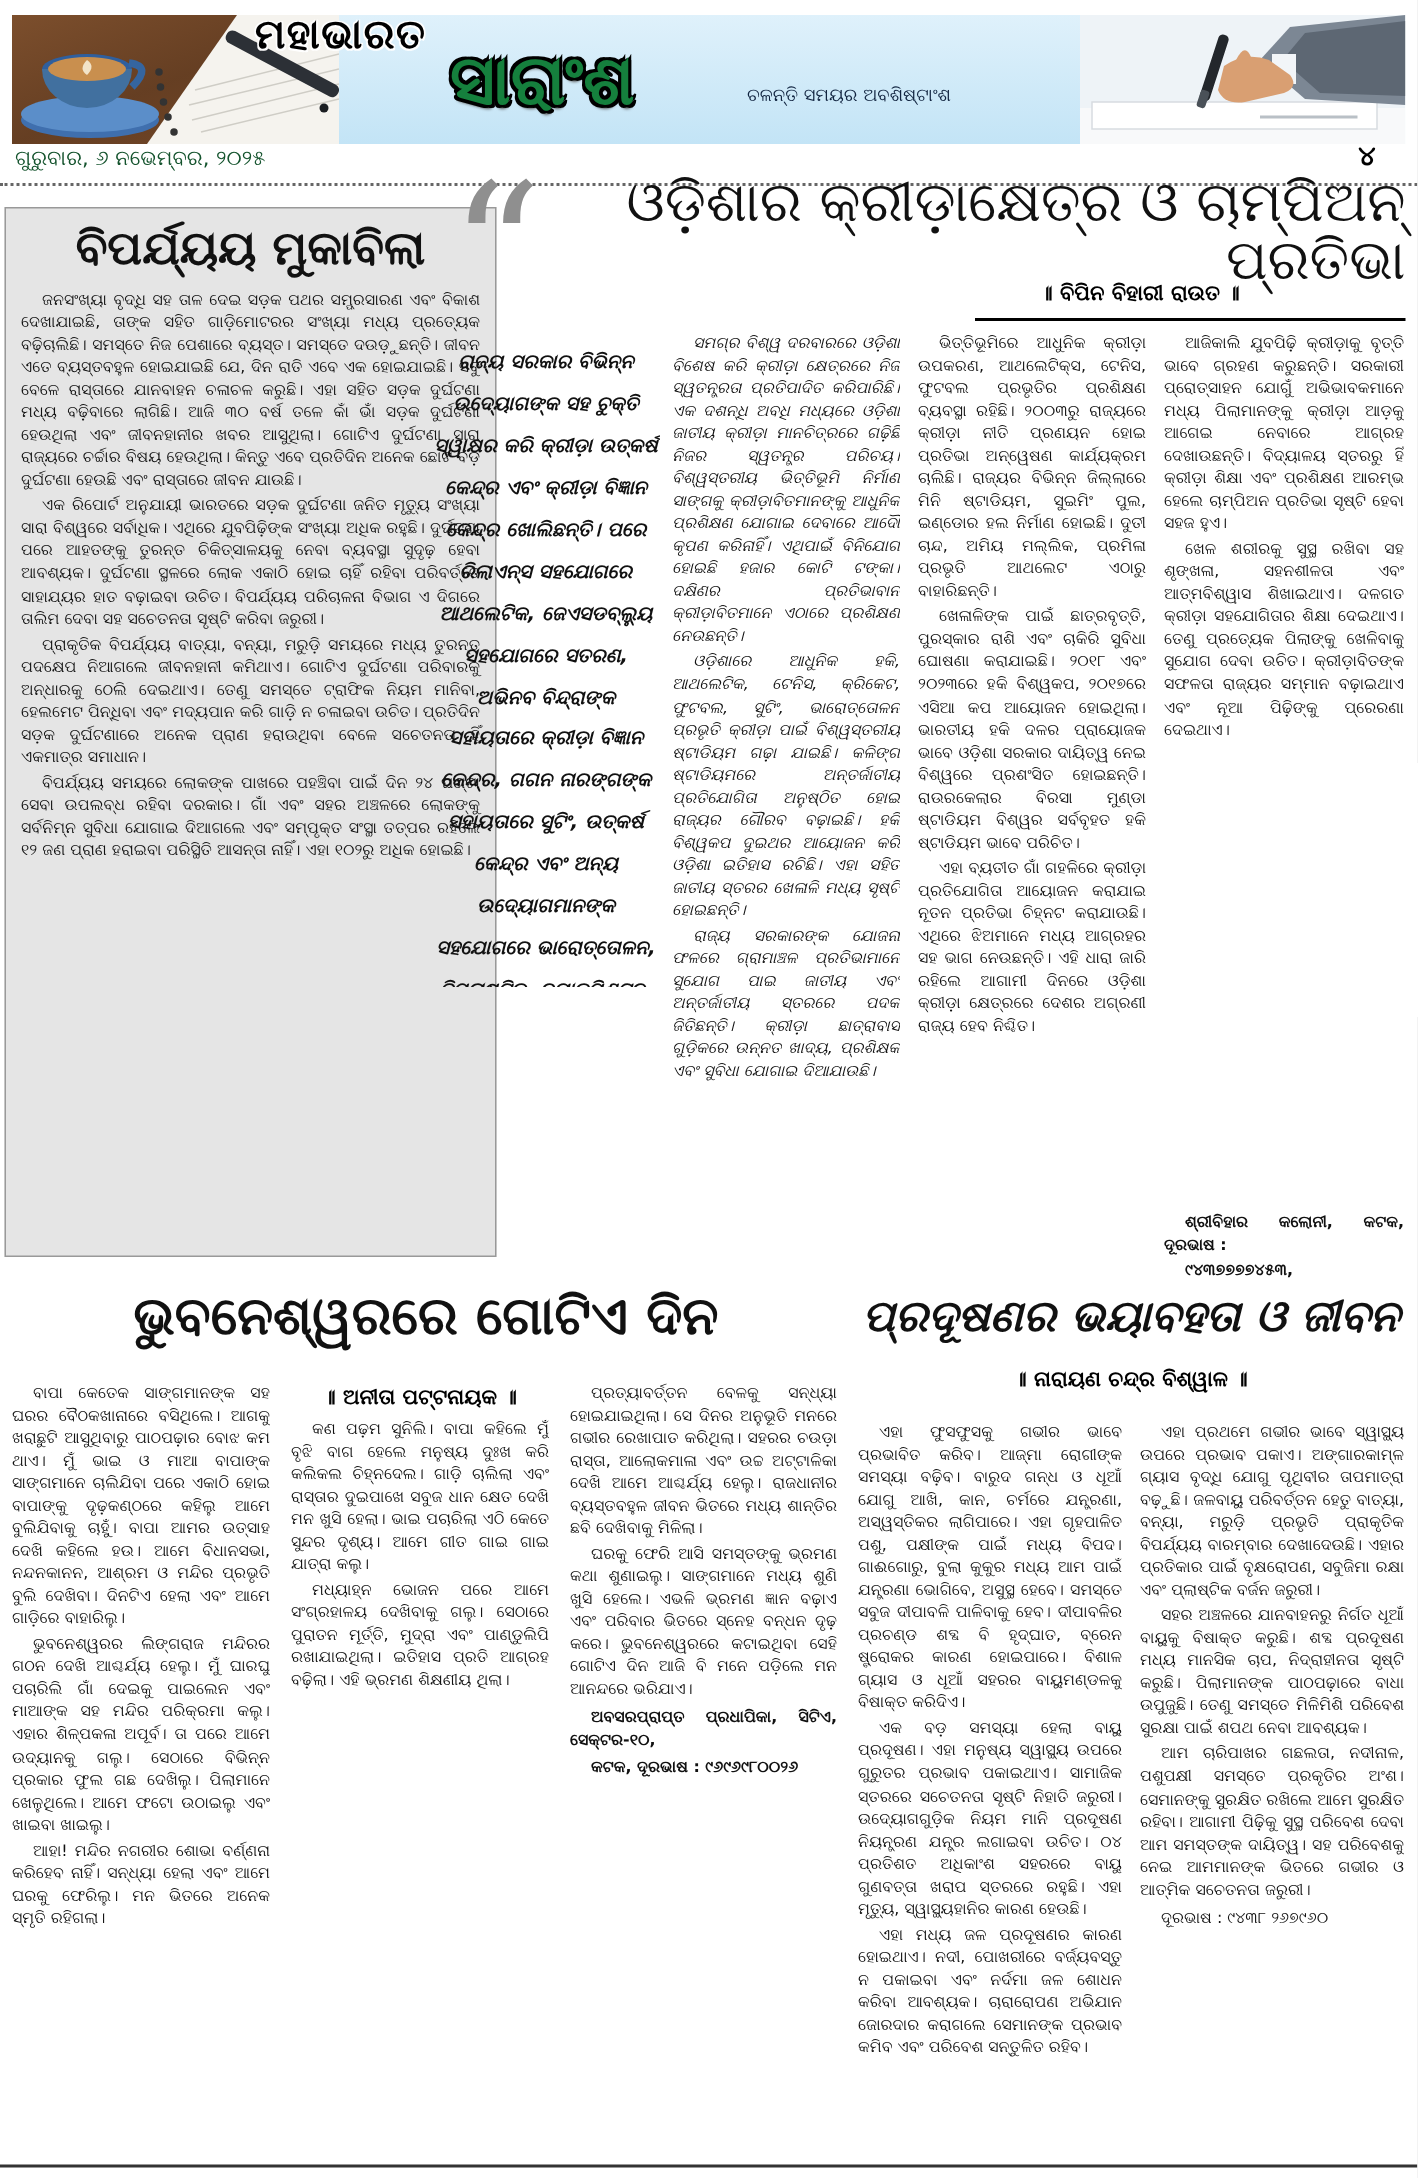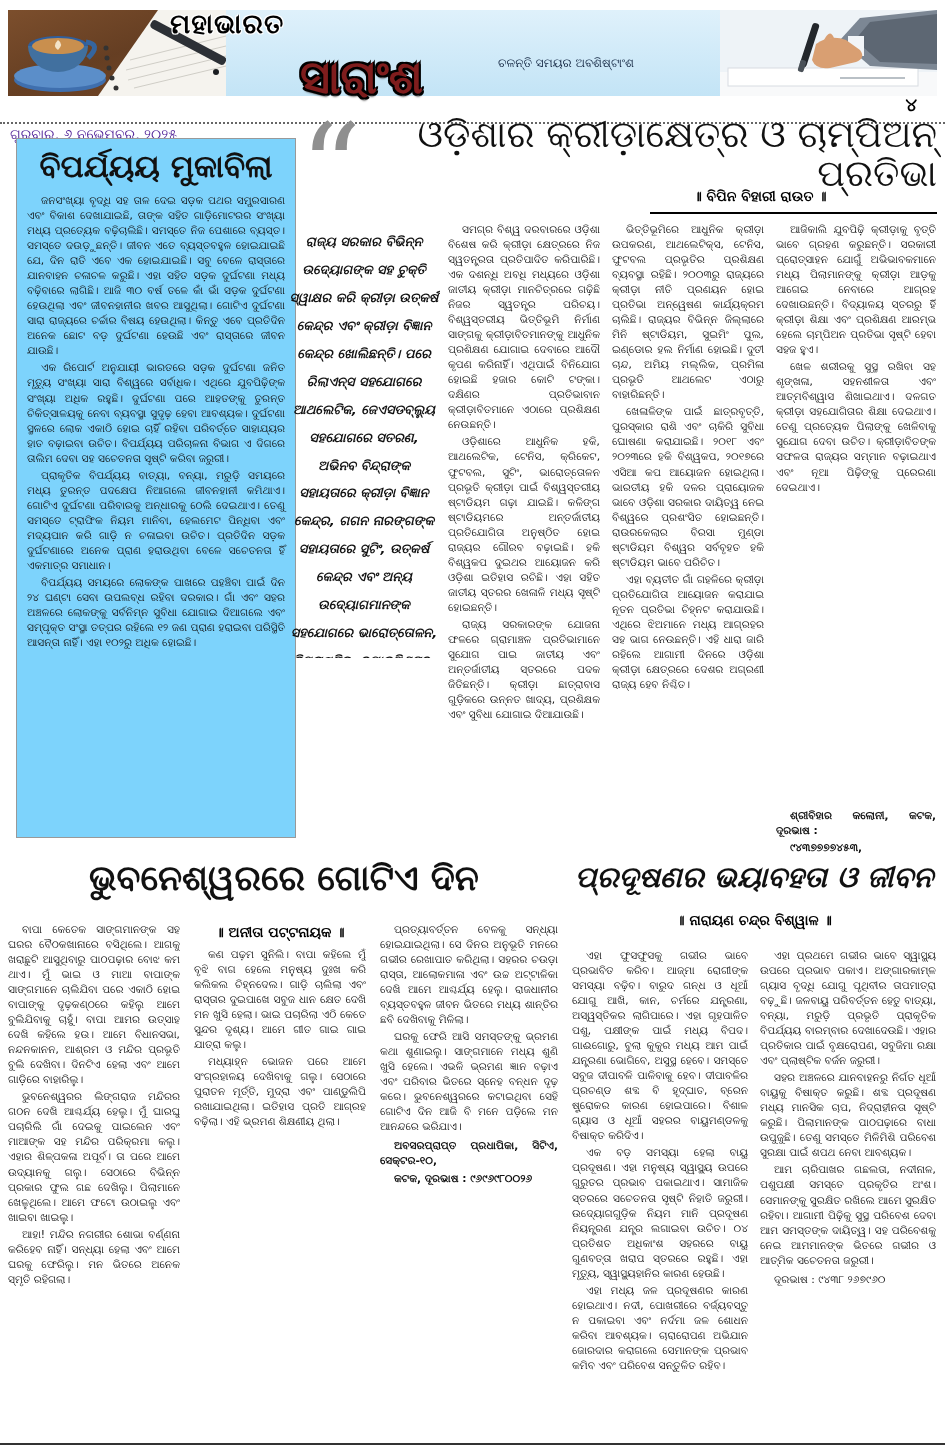--- a/index.html
+++ b/index.html
@@ -7,33 +7,33 @@
         font-family:"DejaVu Sans","Liberation Sans",sans-serif;color:#111;}
   
   .photo{position:absolute;top:10px;height:86px;overflow:hidden;}
   #photo-left{left:8px;width:218px;}
   #photo-right{left:720px;width:217px;}
   #banner{position:absolute;left:226px;top:10px;width:494px;height:86px;
           background:linear-gradient(#dff1fb,#c3e4f6);}
   #masthead-logo{position:absolute;left:170px;top:8px;font-size:27px;font-weight:bold;color:#000;
           letter-spacing:1px;
           text-shadow:-1px -1px 0 #fff,1px -1px 0 #fff,-1px 1px 0 #fff,1px 1px 0 #fff;}
-  #edition-title{position:absolute;left:300px;top:26px;font-size:46px;font-weight:bold;color:#7f1d1d;
-          text-shadow:-2px -2px 0 #000,2px -2px 0 #000,-2px 2px 0 #000,2px 2px 0 #000,0 3px 2px #555;margin-top:24px;}
+  #edition-title{position:absolute;left:300px;top:26px;font-size:46px;font-weight:bold;color:#15803d;
+          text-shadow:-2px -2px 0 #000,2px -2px 0 #000,-2px 2px 0 #000,2px 2px 0 #000,0 3px 2px #555;}
   #edition-subtitle{position:absolute;left:498px;top:56px;font-size:12px;font-weight:normal;color:#10233f;}
-  #date-line{position:absolute;left:10px;top:98px;font-size:14px;color:#4c1d95;margin-top:28px;}
+  #date-line{position:absolute;left:10px;top:98px;font-size:14px;color:#14532d;}
   #page-number{position:absolute;right:28px;top:94px;font-size:18px;font-weight:bold;color:#000;}
   #rule-top{position:absolute;left:0;top:122px;width:945px;border-top:2px dotted #666;}
   
   .para{margin:0 0 2px 0;font-size:10.6px;line-height:1.42;text-align:justify;text-indent:14px;}
   .col{position:absolute;overflow:hidden;}
   .byline{font-size:14px;font-weight:bold;text-align:center;color:#000;}
   
-  #box-article{position:absolute;left:16px;top:138px;width:280px;height:700px;
-               border:1px solid #999;background:#7dd3fc;box-sizing:border-box;padding:6px 10px;overflow:hidden;}
+  #box-article{position:absolute;left:3px;top:138px;width:328px;height:700px;
+               border:1px solid #999;background:#e5e5e5;box-sizing:border-box;padding:6px 10px;overflow:hidden;}
   #box-article h2{margin:4px 0 10px 0;font-size:31px;font-weight:bold;text-align:center;line-height:1.1;}
   
   #quote-glyph{position:absolute;left:300px;top:108px;font-size:120px;color:#8f8f8f;
                font-family:"DejaVu Serif","Liberation Serif",serif;line-height:1;}
   #main-headline{position:absolute;left:396px;top:116px;width:541px;text-align:right;
                  font-size:37px;font-weight:normal;line-height:1.05;}
   #main-byline{position:absolute;left:560px;top:188px;width:400px;}
   #byline-rule{position:absolute;left:650px;top:212px;width:287px;border-top:2px solid #000;}
   #pullquote{position:absolute;left:288px;top:228px;width:152px;height:430px;overflow:hidden;
              font-size:13px;font-style:italic;font-weight:bold;text-align:center;line-height:2.15;}
@@ -124,21 +124,21 @@
       </div>
   </div>
 
   <div id="quote-glyph">“</div>
   <div id="main-headline">ଓଡ଼ିଶାର କ୍ରୀଡ଼ାକ୍ଷେତ୍ର ଓ ଚାମ୍ପିଅନ୍ ପ୍ରତିଭା</div>
   <div id="main-byline" class="byline">॥ ବିପିନ ବିହାରୀ ରାଉତ ॥</div>
   <div id="byline-rule"></div>
 
   <div id="pullquote">ରାଜ୍ୟ ସରକାର ବିଭିନ୍ନ ଉଦ୍ୟୋଗଙ୍କ ସହ ଚୁକ୍ତି ସ୍ୱାକ୍ଷର କରି କ୍ରୀଡ଼ା ଉତ୍କର୍ଷ କେନ୍ଦ୍ର ଏବଂ କ୍ରୀଡ଼ା ବିଜ୍ଞାନ କେନ୍ଦ୍ର ଖୋଲିଛନ୍ତି। ପରେ ରିଲାଏନ୍ସ ସହଯୋଗରେ ଆଥଲେଟିକ, ଜେଏସଡବ୍ଲ୍ୟୁ ସହଯୋଗରେ ସତରଣ, ଅଭିନବ ବିନ୍ଦ୍ରାଙ୍କ ସହାୟତାରେ କ୍ରୀଡ଼ା ବିଜ୍ଞାନ କେନ୍ଦ୍ର, ଗଗନ ନାରଙ୍ଗଙ୍କ ସହାୟତାରେ ସୁଟିଂ, ଉତ୍କର୍ଷ କେନ୍ଦ୍ର ଏବଂ ଅନ୍ୟ ଉଦ୍ୟୋଗମାନଙ୍କ ସହଯୋଗରେ ଭାରୋତ୍ତୋଳନ, ଜିମ୍ନାଷ୍ଟିକ, ବ୍ୟାଡ଼ମିଣ୍ଟନ, ଫୁଟବଲ ପ୍ରଭୃତି ଉତ୍କର୍ଷ କେନ୍ଦ୍ରର ପ୍ରତିଷ୍ଠା ହୋଇଛି।</div>
 
-  <div class="col" style="left:448px;top:222px;width:152px;height:633px;">
+  <div class="col" style="left:448px;top:222px;width:152px;height:633px;font-style:italic;">
       <p class="para">ସମଗ୍ର ବିଶ୍ୱ ଦରବାରରେ ଓଡ଼ିଶା ବିଶେଷ କରି କ୍ରୀଡ଼ା କ୍ଷେତ୍ରରେ ନିଜ ସ୍ୱତନ୍ତ୍ରତା ପ୍ରତିପାଦିତ କରିପାରିଛି। ଏକ ଦଶନ୍ଧି ଅବଧି ମଧ୍ୟରେ ଓଡ଼ିଶା ଜାତୀୟ କ୍ରୀଡ଼ା ମାନଚିତ୍ରରେ ଗଢ଼ିଛି ନିଜର ସ୍ୱତନ୍ତ୍ର ପରିଚୟ। ବିଶ୍ୱସ୍ତରୀୟ ଭିତ୍ତିଭୂମି ନିର୍ମାଣ ସାଙ୍ଗକୁ କ୍ରୀଡ଼ାବିତମାନଙ୍କୁ ଆଧୁନିକ ପ୍ରଶିକ୍ଷଣ ଯୋଗାଇ ଦେବାରେ ଆଦୌ କୃପଣ କରିନାହିଁ। ଏଥିପାଇଁ ବିନିଯୋଗ ହୋଇଛି ହଜାର କୋଟି ଟଙ୍କା। ଦକ୍ଷିଣର ପ୍ରତିଭାବାନ କ୍ରୀଡ଼ାବିତମାନେ ଏଠାରେ ପ୍ରଶିକ୍ଷଣ ନେଉଛନ୍ତି।</p>
       <p class="para">ଓଡ଼ିଶାରେ ଆଧୁନିକ ହକି, ଆଥଲେଟିକ, ଟେନିସ, କ୍ରିକେଟ, ଫୁଟବଲ, ସୁଟିଂ, ଭାରୋତ୍ତୋଳନ ପ୍ରଭୃତି କ୍ରୀଡ଼ା ପାଇଁ ବିଶ୍ୱସ୍ତରୀୟ ଷ୍ଟାଡିୟମ ଗଢ଼ା ଯାଇଛି। କଳିଙ୍ଗ ଷ୍ଟାଡିୟମରେ ଅନ୍ତର୍ଜାତୀୟ ପ୍ରତିଯୋଗିତା ଅନୁଷ୍ଠିତ ହୋଇ ରାଜ୍ୟର ଗୌରବ ବଢ଼ାଇଛି। ହକି ବିଶ୍ୱକପ ଦୁଇଥର ଆୟୋଜନ କରି ଓଡ଼ିଶା ଇତିହାସ ରଚିଛି। ଏହା ସହିତ ଜାତୀୟ ସ୍ତରର ଖେଳାଳି ମଧ୍ୟ ସୃଷ୍ଟି ହୋଇଛନ୍ତି।</p>
       <p class="para">ରାଜ୍ୟ ସରକାରଙ୍କ ଯୋଜନା ଫଳରେ ଗ୍ରାମାଞ୍ଚଳ ପ୍ରତିଭାମାନେ ସୁଯୋଗ ପାଇ ଜାତୀୟ ଏବଂ ଅନ୍ତର୍ଜାତୀୟ ସ୍ତରରେ ପଦକ ଜିତିଛନ୍ତି। କ୍ରୀଡ଼ା ଛାତ୍ରାବାସ ଗୁଡ଼ିକରେ ଉନ୍ନତ ଖାଦ୍ୟ, ପ୍ରଶିକ୍ଷକ ଏବଂ ସୁବିଧା ଯୋଗାଇ ଦିଆଯାଉଛି।</p>
     </div>
   <div class="col" style="left:612px;top:222px;width:152px;height:633px;">
       <p class="para">ଭିତ୍ତିଭୂମିରେ ଆଧୁନିକ କ୍ରୀଡ଼ା ଉପକରଣ, ଆଥଲେଟିକ୍ସ, ଟେନିସ, ଫୁଟବଲ ପ୍ରଭୃତିର ପ୍ରଶିକ୍ଷଣ ବ୍ୟବସ୍ଥା ରହିଛି। ୨୦୦୩ରୁ ରାଜ୍ୟରେ କ୍ରୀଡ଼ା ନୀତି ପ୍ରଣୟନ ହୋଇ ପ୍ରତିଭା ଅନ୍ୱେଷଣ କାର୍ଯ୍ୟକ୍ରମ ଚାଲିଛି। ରାଜ୍ୟର ବିଭିନ୍ନ ଜିଲ୍ଲାରେ ମିନି ଷ୍ଟାଡିୟମ, ସୁଇମିଂ ପୁଲ, ଇଣ୍ଡୋର ହଲ ନିର୍ମାଣ ହୋଇଛି। ଦୁତୀ ଚାନ୍ଦ, ଅମିୟ ମଲ୍ଲିକ, ପ୍ରମିଳା ପ୍ରଭୃତି ଆଥଲେଟ ଏଠାରୁ ବାହାରିଛନ୍ତି।</p>
       <p class="para">ଖେଳାଳିଙ୍କ ପାଇଁ ଛାତ୍ରବୃତ୍ତି, ପୁରସ୍କାର ରାଶି ଏବଂ ଚାକିରି ସୁବିଧା ଘୋଷଣା କରାଯାଇଛି। ୨୦୧୮ ଏବଂ ୨୦୨୩ରେ ହକି ବିଶ୍ୱକପ, ୨୦୧୭ରେ ଏସିଆ କପ ଆୟୋଜନ ହୋଇଥିଲା। ଭାରତୀୟ ହକି ଦଳର ପ୍ରାୟୋଜକ ଭାବେ ଓଡ଼ିଶା ସରକାର ଦାୟିତ୍ୱ ନେଇ ବିଶ୍ୱରେ ପ୍ରଶଂସିତ ହୋଇଛନ୍ତି। ରାଉରକେଲାର ବିରସା ମୁଣ୍ଡା ଷ୍ଟାଡିୟମ ବିଶ୍ୱର ସର୍ବବୃହତ ହକି ଷ୍ଟାଡିୟମ ଭାବେ ପରିଚିତ।</p>
       <p class="para">ଏହା ବ୍ୟତୀତ ଗାଁ ଗହଳିରେ କ୍ରୀଡ଼ା ପ୍ରତିଯୋଗିତା ଆୟୋଜନ କରାଯାଇ ନୂତନ ପ୍ରତିଭା ଚିହ୍ନଟ କରାଯାଉଛି। ଏଥିରେ ଝିଅମାନେ ମଧ୍ୟ ଆଗ୍ରହର ସହ ଭାଗ ନେଉଛନ୍ତି। ଏହି ଧାରା ଜାରି ରହିଲେ ଆଗାମୀ ଦିନରେ ଓଡ଼ିଶା କ୍ରୀଡ଼ା କ୍ଷେତ୍ରରେ ଦେଶର ଅଗ୍ରଣୀ ରାଜ୍ୟ ହେବ ନିଶ୍ଚିତ।</p>
     </div>
   <div class="col" style="left:776px;top:222px;width:160px;height:600px;">

